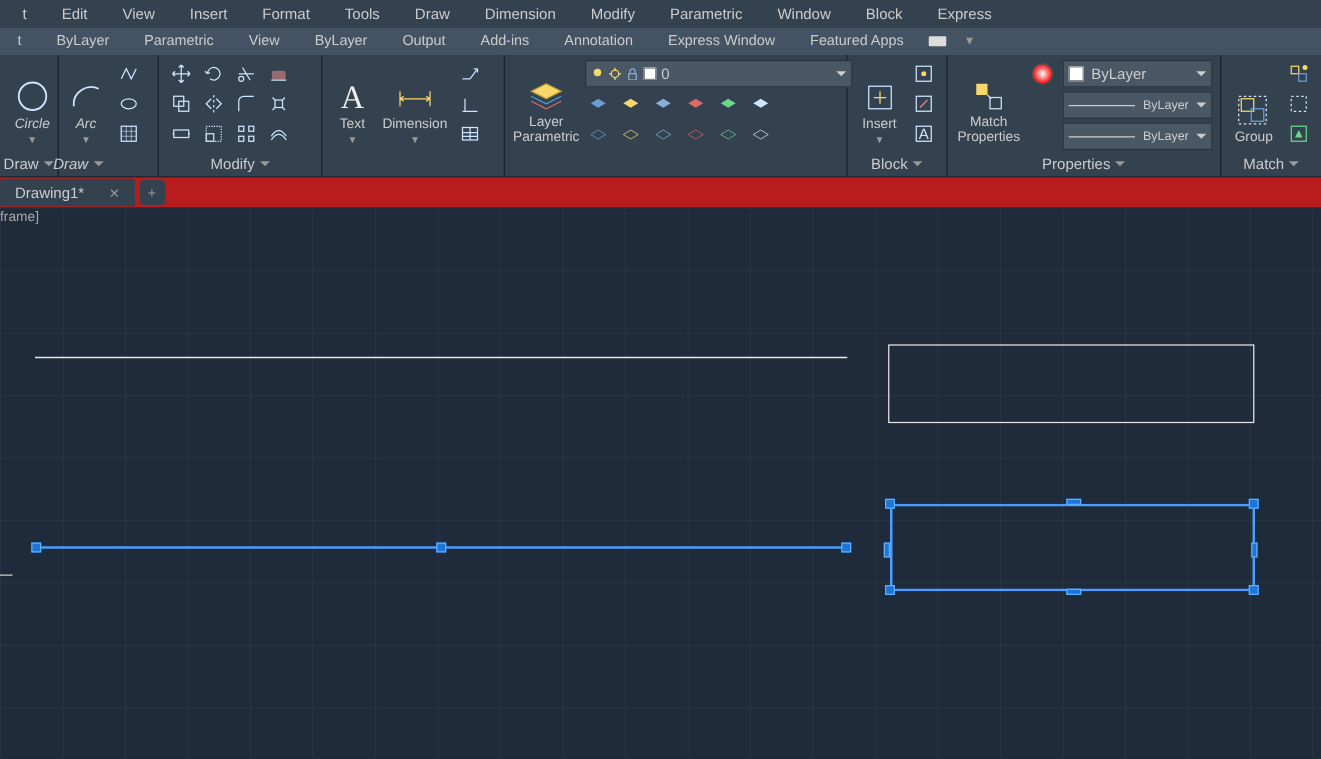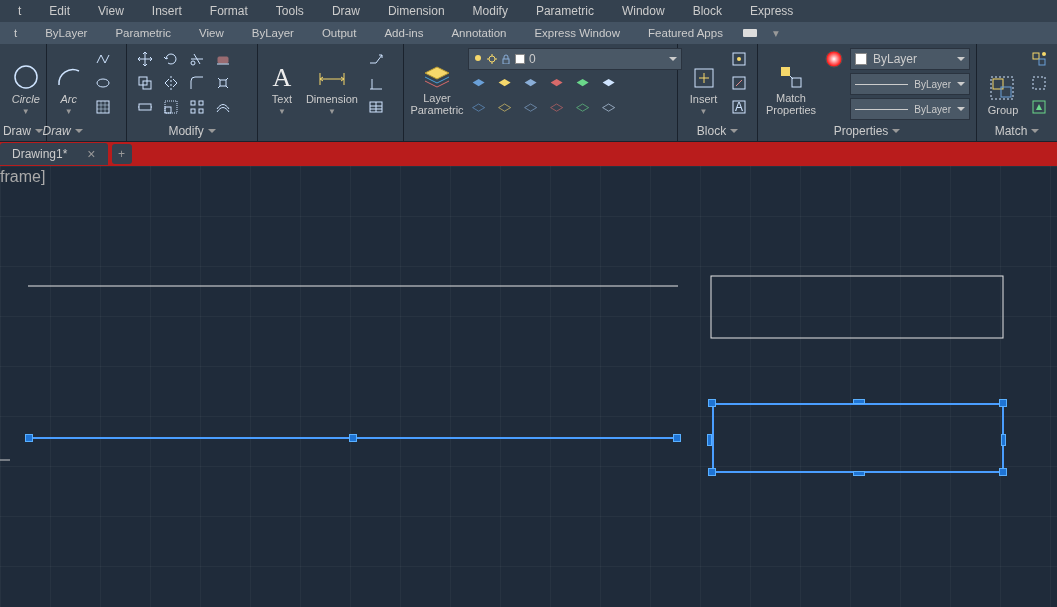--- a/index.html
+++ b/index.html
@@ -26,21 +26,21 @@
 .layer-drop .tri { margin-left:auto; width:0;height:0;border-left:4px solid transparent;border-right:4px solid transparent;border-top:4px solid #ccc; }
 .prop-drop { height:22px; background:#4a5866; border:1px solid #2a333f; display:flex; align-items:center; gap:6px; padding:0 4px; width:120px; }
 .prop-drop .tri { margin-left:auto; width:0;height:0;border-left:4px solid transparent;border-right:4px solid transparent;border-top:4px solid #ccc; }
 .ltype-line { flex:1; height:0; border-top:1px solid #ccc; }
 .doc-tabs { height:24px; background:#b91c1c; display:flex; align-items:center; }
 .doc-tab { height:22px; background:#34414f; padding:0 12px; display:flex; align-items:center; gap:20px; border-radius:3px 3px 0 0; margin-right:4px; font-size:11px; }
 .doc-tab .close { color:#999; font-size:14px; cursor:pointer; }
 .doc-add { width:20px;height:20px; display:flex; align-items:center; justify-content:center; background:#34414f; border-radius:3px; color:#999; }
 .canvas { position:relative; width:100%; height:441px; background:#1f2b3a; overflow:hidden; }
 .grid-v, .grid-h { position:absolute; background:rgba(255,255,255,0.04); }
-.canvas-label { position:absolute; left:0; top:2px; color:#aaa; font-size:16px; }
+.canvas-label { position:absolute; left:0; top:2px; color:#aaa; font-size:11px; }
 .obj { position:absolute; }
 .sel-line { stroke:#4a9eff; stroke-width:2; }
 .grip { position:absolute; width:8px; height:8px; background:#1f74d4; border:1px solid #5ab0ff; }
 .corner-exp { position:absolute; right:0; bottom:0; width:10px; height:10px; }
 </style>
 </head>
 <body>
 
 <div class="menubar">
   <span>t</span>

